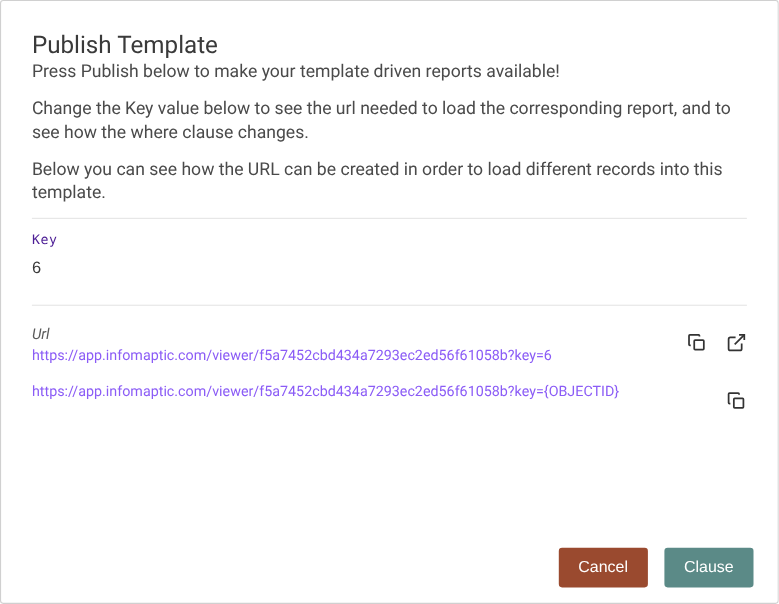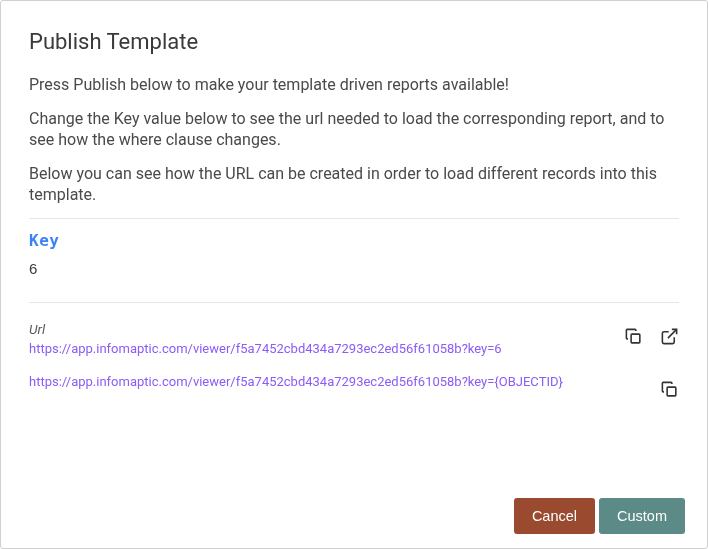--- a/index.html
+++ b/index.html
@@ -20,43 +20,41 @@
       background: #fff;
       border: 1px solid #d0d0d0;
       border-radius: 3px;
       position: relative;
       padding: 28px 28px 0 28px;
     }
     .title {
       font-size: 22px;
       font-weight: 400;
       color: #3a3a3a;
-      margin-bottom: 20px;
     }
     .intro p {
       font-size: 16px;
       color: #4a4a4a;
       line-height: 1.35;
       margin-bottom: 12px;
     }
     .divider {
       border: none;
       border-top: 1px solid #e5e5e5;
       margin: 8px 0 12px 0;
     }
     .key-section {
       margin-top: 8px;
     }
     .key-label {
-      font-size: 16px;
+      font-size: 12px;
       letter-spacing: 0.5px;
-      color: #3b82f6;
+      color: #4c1d95;
       margin-bottom: 8px;
       font-family: monospace;
-      font-weight: bold;
     }
     .key-value {
       font-size: 15px;
       color: #3a3a3a;
       padding: 2px 0 14px 0;
       width: 100%;
       border: none;
       border-bottom: 1px solid transparent;
       outline: none;
       background: transparent;
@@ -100,21 +98,21 @@
       display: flex;
       align-items: center;
       justify-content: center;
       color: #333;
     }
     .footer {
       position: absolute;
       bottom: 14px;
       right: 22px;
       display: flex;
-      gap: 4px;
+      gap: 15px;
     }
     .btn {
       padding: 10px 18px;
       font-size: 14.5px;
       border: none;
       border-radius: 3px;
       cursor: pointer;
       font-weight: 400;
       color: #fff;
     }
@@ -180,15 +178,15 @@
             <rect x="9" y="9" width="11" height="11" rx="1"></rect>
             <path d="M5 15H4a1 1 0 0 1-1-1V4a1 1 0 0 1 1-1h10a1 1 0 0 1 1 1v1"></path>
           </svg>
         </span>
       </div>
     </div>
   </div>
 
   <div class="footer">
     <button class="btn btn-cancel">Cancel</button>
-    <button class="btn btn-publish">Custom</button>
+    <button class="btn btn-publish">Clause</button>
   </div>
 </div>
 
 </body></html>

